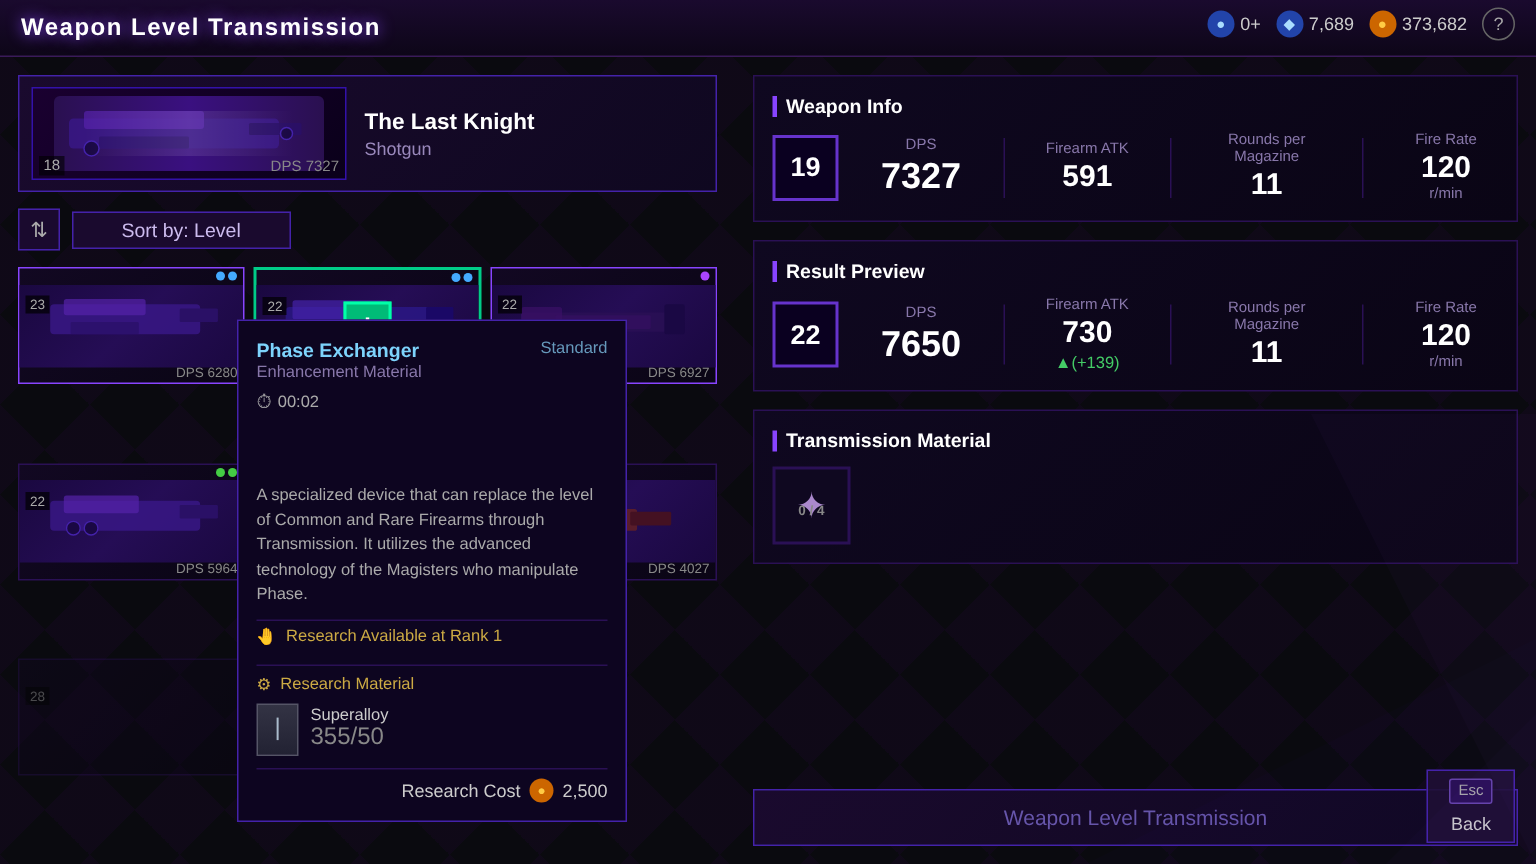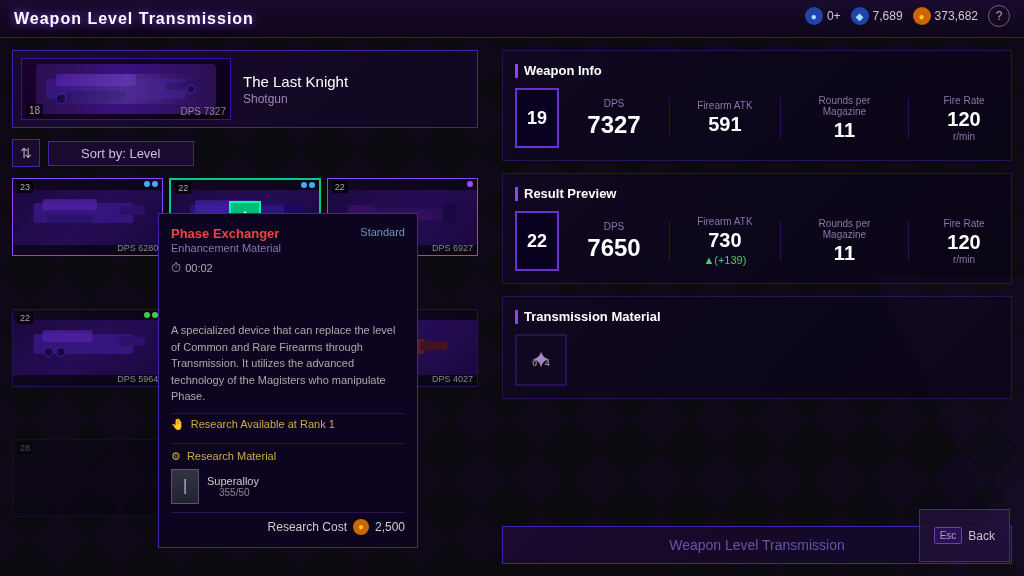--- a/index.html
+++ b/index.html
@@ -167,21 +167,21 @@
       position: absolute;
       bottom: 2px;
       right: 4px;
       font-size: 10px;
       color: #888;
     }
 
     .weapon-info-text h3 {
       font-size: 15px;
       color: #ffffff;
-      font-weight: normal;
+      font-weight: bold;
     }
 
     .weapon-info-text .sub {
       font-size: 12px;
       color: #9988bb;
       margin-top: 2px;
     }
 
     
     .sort-bar {
@@ -245,21 +245,21 @@
       width: 100%;
       height: 55px;
       background: linear-gradient(135deg, #1a0840 0%, #250d55 50%, #1a0840 100%);
       display: flex;
       align-items: center;
       justify-content: center;
     }
 
     .cell-level {
       position: absolute;
-      top: 2px;
+      top: 18px;
       left: 4px;
       font-size: 9px;
       color: #aaa;
       background: rgba(0,0,0,0.7);
       padding: 1px 3px;
     }
 
     .cell-dps {
       position: absolute;
       bottom: 2px;
@@ -317,21 +317,21 @@
 
     .tooltip-header {
       display: flex;
       justify-content: space-between;
       align-items: flex-start;
       margin-bottom: 4px;
     }
 
     .tooltip-title {
       font-size: 13px;
-      color: #ef4444;
+      color: #7dd3fc;
       font-weight: bold;
     }
 
     .tooltip-subtitle {
       font-size: 11px;
       color: #8877aa;
       margin-top: 1px;
     }
 
     .tooltip-rarity {
@@ -404,23 +404,22 @@
       font-size: 16px;
       color: #aabbcc;
     }
 
     .mat-info .mat-name {
       font-size: 11px;
       color: #ccc;
     }
 
     .mat-info .mat-qty {
-      font-size: 10px;
+      font-size: 16px;
       color: #888;
-      margin-left: 12px;
     }
 
     .tooltip-cost {
       display: flex;
       justify-content: flex-end;
       align-items: center;
       gap: 6px;
       font-size: 12px;
       color: #ccc;
       border-top: 1px solid #2a1055;
@@ -473,21 +472,21 @@
     }
 
     .stats-row {
       display: flex;
       align-items: center;
       gap: 20px;
     }
 
     .level-badge {
       width: 44px;
-      height: 60px;
+      height: 44px;
       background: #0a0020;
       border: 2px solid #6633cc;
       display: flex;
       align-items: center;
       justify-content: center;
       font-size: 18px;
       font-weight: bold;
       color: #ffffff;
       flex-shrink: 0;
     }
@@ -576,27 +575,28 @@
       margin-top: auto;
     }
 
     
     .back-btn {
       position: absolute;
       bottom: 14px;
       right: 14px;
       background: rgba(30, 15, 50, 0.9);
       border: 1px solid #4422aa;
-      padding: 17px 14px;
+      padding: 5px 14px;
       font-size: 12px;
       color: #ccc;
       cursor: pointer;
       display: flex;
       align-items: center;
       gap: 6px;
+      flex-direction: column;
     }
 
     .esc-key {
       background: #2a1055;
       border: 1px solid #6644aa;
       padding: 2px 5px;
       font-size: 10px;
       color: #aaa;
       border-radius: 2px;
     }

